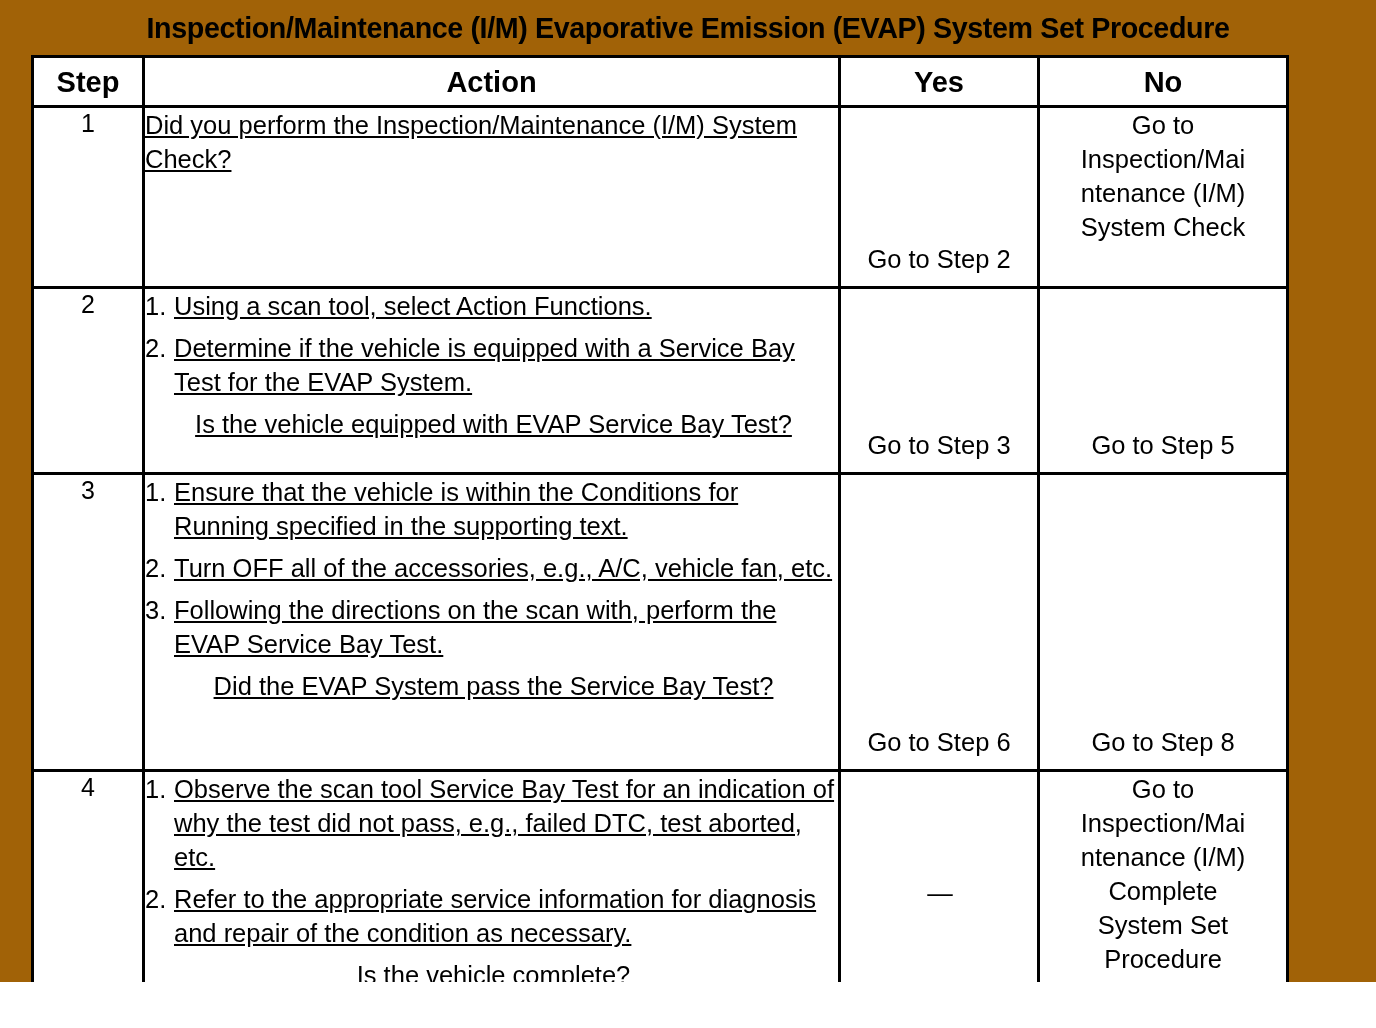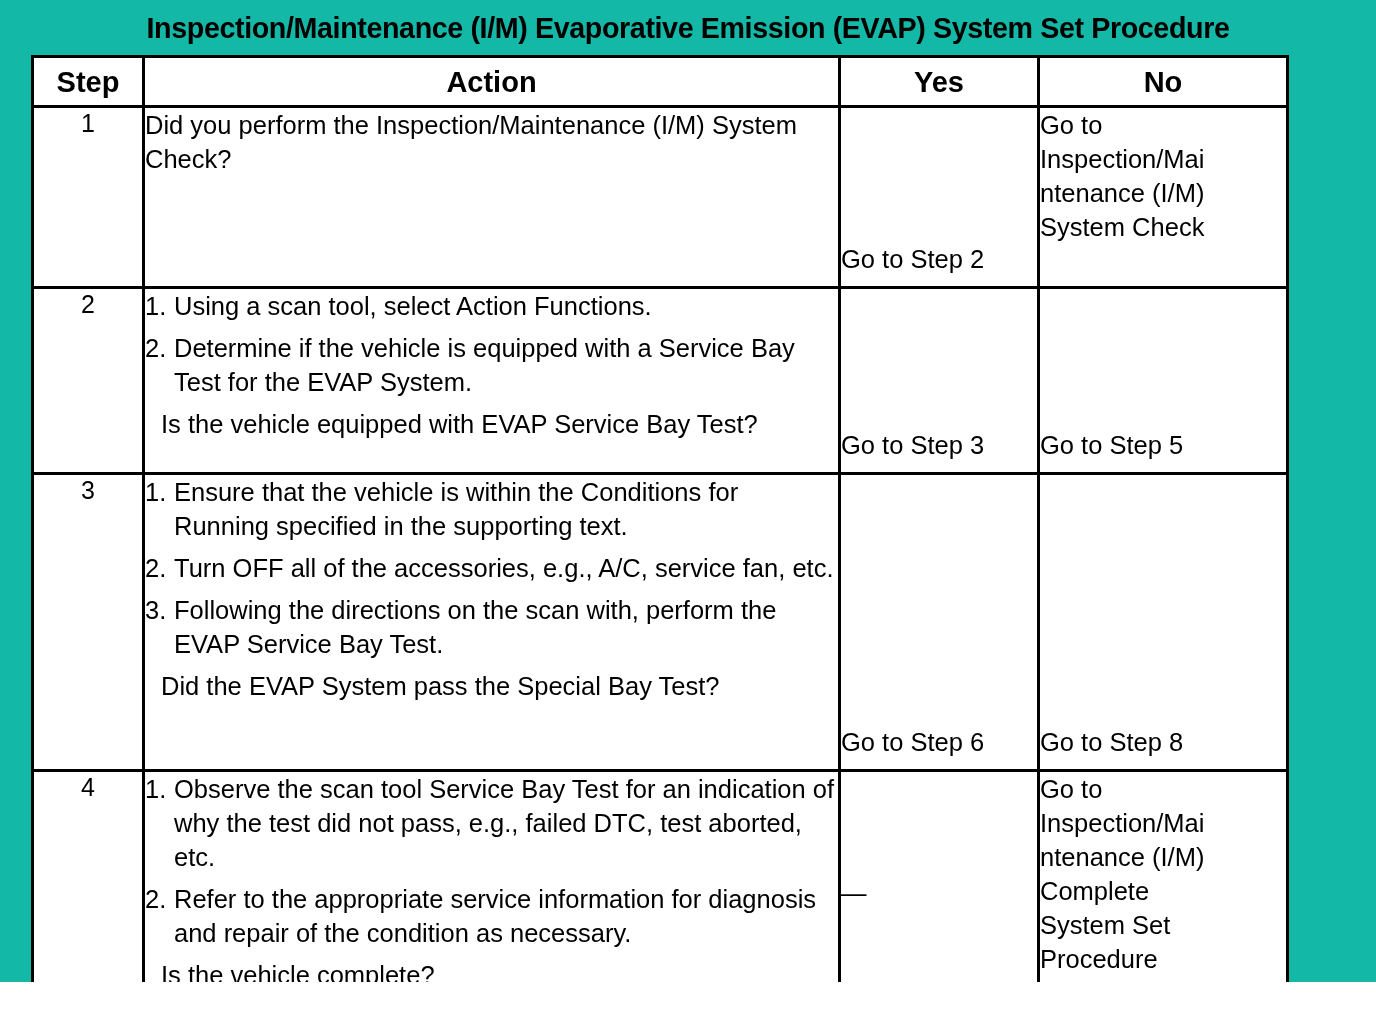--- a/index.html
+++ b/index.html
@@ -12,21 +12,21 @@
     height: 1028px;
     overflow: hidden;
     font-family: "Liberation Sans", sans-serif;
     color: #000000;
   }
 
   .page {
     position: relative;
     width: 1376px;
     height: 1028px;
-    background: #14b8a6;
+    background: #a16207;
   }
 
   
   .doc-title {
     position: absolute;
     left: 0;
     top: 10px;
     width: 1376px;
     text-align: center;
     font-weight: bold;
@@ -76,20 +76,21 @@
     vertical-align: middle;
     font-size: 25px;
     line-height: 30px;
   }
 
   .cell-action {
     vertical-align: top;
     padding: 10px 10px 10px 16px;
     font-size: 25.5px;
     line-height: 34px;
+    text-decoration: underline;
   }
   .cell-action .lead-q {
     margin: 0;
     padding: 0;
   }
   .cell-action .num-list {
     list-style: none;
     margin: 0;
     padding: 0;
   }
@@ -98,24 +99,26 @@
     padding-left: 29px;
     margin: 0 0 8px 0;
   }
   .cell-action .num-list li:last-child { margin-bottom: 0; }
   .cell-action .num-list li .mk {
     position: absolute;
     left: 0;
     top: 0;
   }
   .cell-action .after-list {
-    margin: 8px 0 0 16px;
+    margin: 8px 0 0 4px;
+    text-align: center;
   }
 
   .cell-yes, .cell-no {
+    text-align: center;
     font-size: 25.5px;
     line-height: 34px;
     padding: 8px 4px;
   }
   .cell-yes.align-bottom, .cell-no.align-bottom {
     vertical-align: bottom;
     padding-bottom: 10px;
   }
   .cell-yes.align-top, .cell-no.align-top {
     vertical-align: top;
@@ -208,28 +211,28 @@
       <tr class="r3">
         <td class="cell-step">3</td>
         <td class="cell-action">
           <ul class="num-list">
             <li>
               <span class="mk">1.</span>
               <span>Ensure that the vehicle is within the Conditions for Running specified in the supporting text.</span>
             </li>
             <li>
               <span class="mk">2.</span>
-              <span>Turn OFF all of the accessories, e.g., A/C, service fan, etc.</span>
+              <span>Turn OFF all of the accessories, e.g., A/C, vehicle fan, etc.</span>
             </li>
             <li>
               <span class="mk">3.</span>
               <span>Following the directions on the scan with, perform the EVAP Service Bay Test.</span>
             </li>
           </ul>
-          <p class="after-list">Did the EVAP System pass the Special Bay Test?</p>
+          <p class="after-list">Did the EVAP System pass the Service Bay Test?</p>
         </td>
         <td class="cell-yes align-bottom">Go to Step 6</td>
         <td class="cell-no align-bottom">Go to Step 8</td>
       </tr>
 
       <tr class="r4">
         <td class="cell-step">4</td>
         <td class="cell-action">
           <ul class="num-list">
             <li>

